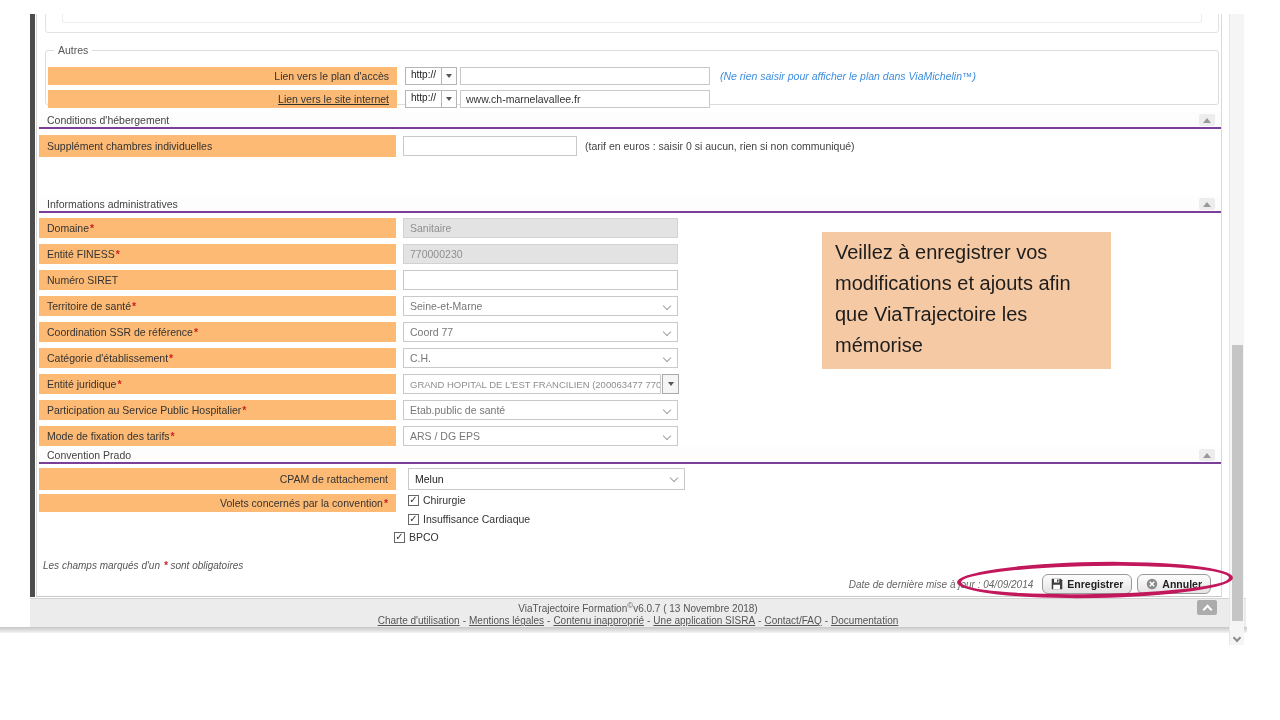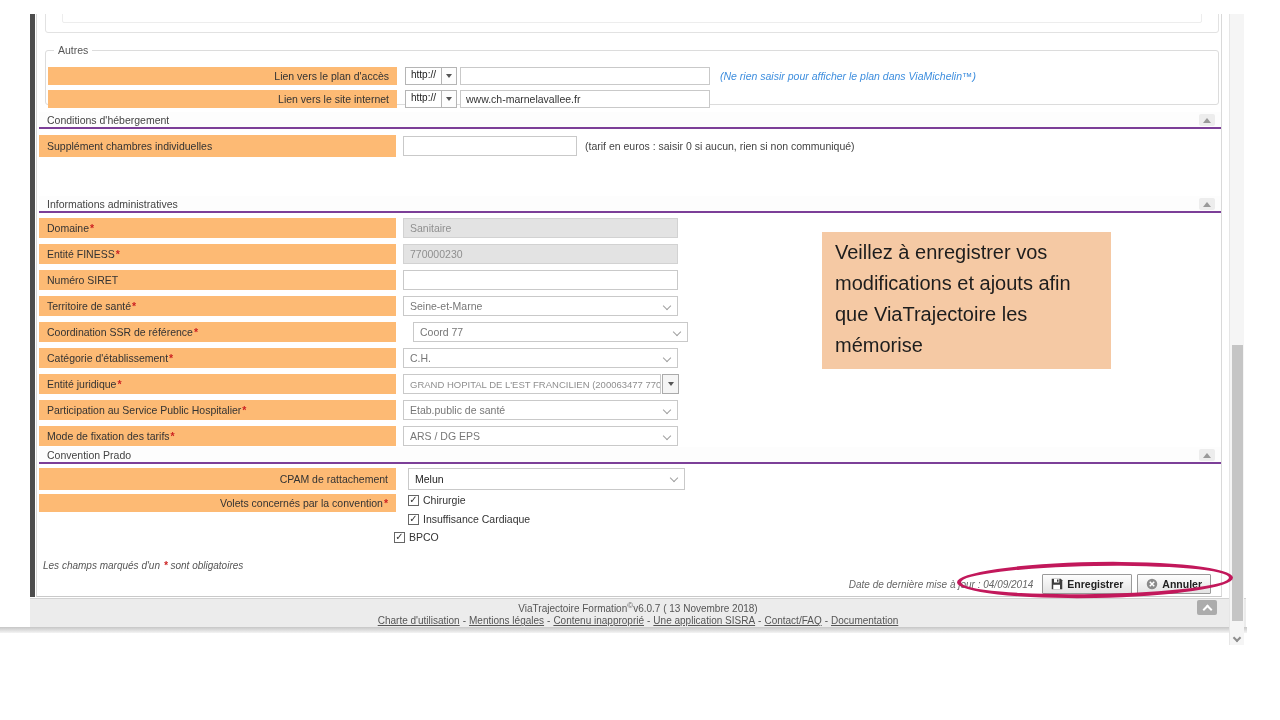--- a/index.html
+++ b/index.html
@@ -53,21 +53,21 @@
   .radio.checked::after { content:""; position:absolute; left:2px; top:2px; width:5px; height:5px; border-radius:50%; background:#444; }
 
   .check-row { position:absolute; display:flex; align-items:center; gap:4px; font-size:10.5px; color:#333; }
   .checkbox { width:11px; height:11px; border:1px solid #666; background:#fff; display:inline-flex; align-items:center; justify-content:center; }
   .checkbox.checked::after { content:"\2713"; font-size:10px; color:#333; margin-top:-2px; }
 
   .required-note { position:absolute; left:6px; top:546px; font-size:10px; font-style:italic; color:#555; }
 
   .controls { position:absolute; right:10px; top:560px; display:flex; align-items:center; gap:5px; }
   .last-update { font-size:10px; font-style:italic; color:#666; margin-right:4px; }
-  button.btn { display:inline-flex; align-items:center; gap:4px; border:1px solid #9a9a9a; border-radius:1px;
+  button.btn { display:inline-flex; align-items:center; gap:4px; border:1px solid #9a9a9a; border-radius:6px;
                background:linear-gradient(#fdfdfd,#e4e4e4); font-family:"Liberation Sans",sans-serif;
                font-size:10.5px; font-weight:bold; color:#222; padding:3px 8px; cursor:pointer; }
 
   .footer-band { position:absolute; left:30px; top:598px; width:1216px; height:29px; background:#ececec; border-top:1px solid #d2d2d2; text-align:center; }
   .footer-version { font-size:10px; color:#555; margin-top:2px; }
   .footer-version sup { font-size:8px; }
   .footer-links { font-size:10px; color:#555; margin-top:1px; }
   .footer-links a { color:#555; text-decoration:underline; cursor:pointer; }
   .footer-links .sep { margin:0 3px; text-decoration:none; }
   .bottom-strip { position:absolute; left:0; top:627px; width:1247px; height:6px; background:linear-gradient(#c6c6c6,#f4f4f4); }
@@ -106,21 +106,21 @@
       <div class="proto-combo">
         <span class="ptxt">http://</span>
         <span class="pbtn">
             <span class="tri-down"></span>
           </span>
       </div>
       <input class="txt" style="width: 250px; margin-left: 3px;" value="">
       <span class="note-blue">(Ne rien saisir pour afficher le plan dans ViaMichelin™)</span>
     </div>
     <div class="frow" style="left:2px; top:34px; height:18px; width:1160px;">
-      <div class="label-bar right" style="width:349px;">
+      <div class="label-bar right" style="width:349px;text-decoration:underline;">
         <span>Lien vers le site internet</span>
       </div>
       <div class="proto-combo">
         <span class="ptxt">http://</span>
         <span class="pbtn">
             <span class="tri-down"></span>
           </span>
       </div>
       <input class="txt" style="width: 250px; margin-left: 3px;" value="www.ch-marnelavallee.fr">
     </div>
@@ -179,21 +179,21 @@
       <span>Seine-et-Marne</span>
       <span class="chev"></span>
     </div>
   </div>
 
   <div class="frow" style="left:2px; top:308px; height:20px; width:1180px;text-align:center;">
     <div class="label-bar left" style="width:357px;">
       <span>Coordination SSR de référence</span>
         <span class="req">*</span>
     </div>
-    <div class="select-box" style="width:275px; margin-left:17px;">
+    <div class="select-box" style="width:275px; margin-left:7px;">
       <span>Coord 77</span>
       <span class="chev"></span>
     </div>
   </div>
 
   <div class="frow" style="left:2px; top:334px; height:20px; width:1180px;">
     <div class="label-bar left" style="width:357px;">
       <span>Catégorie d'établissement</span>
         <span class="req">*</span>
     </div>

